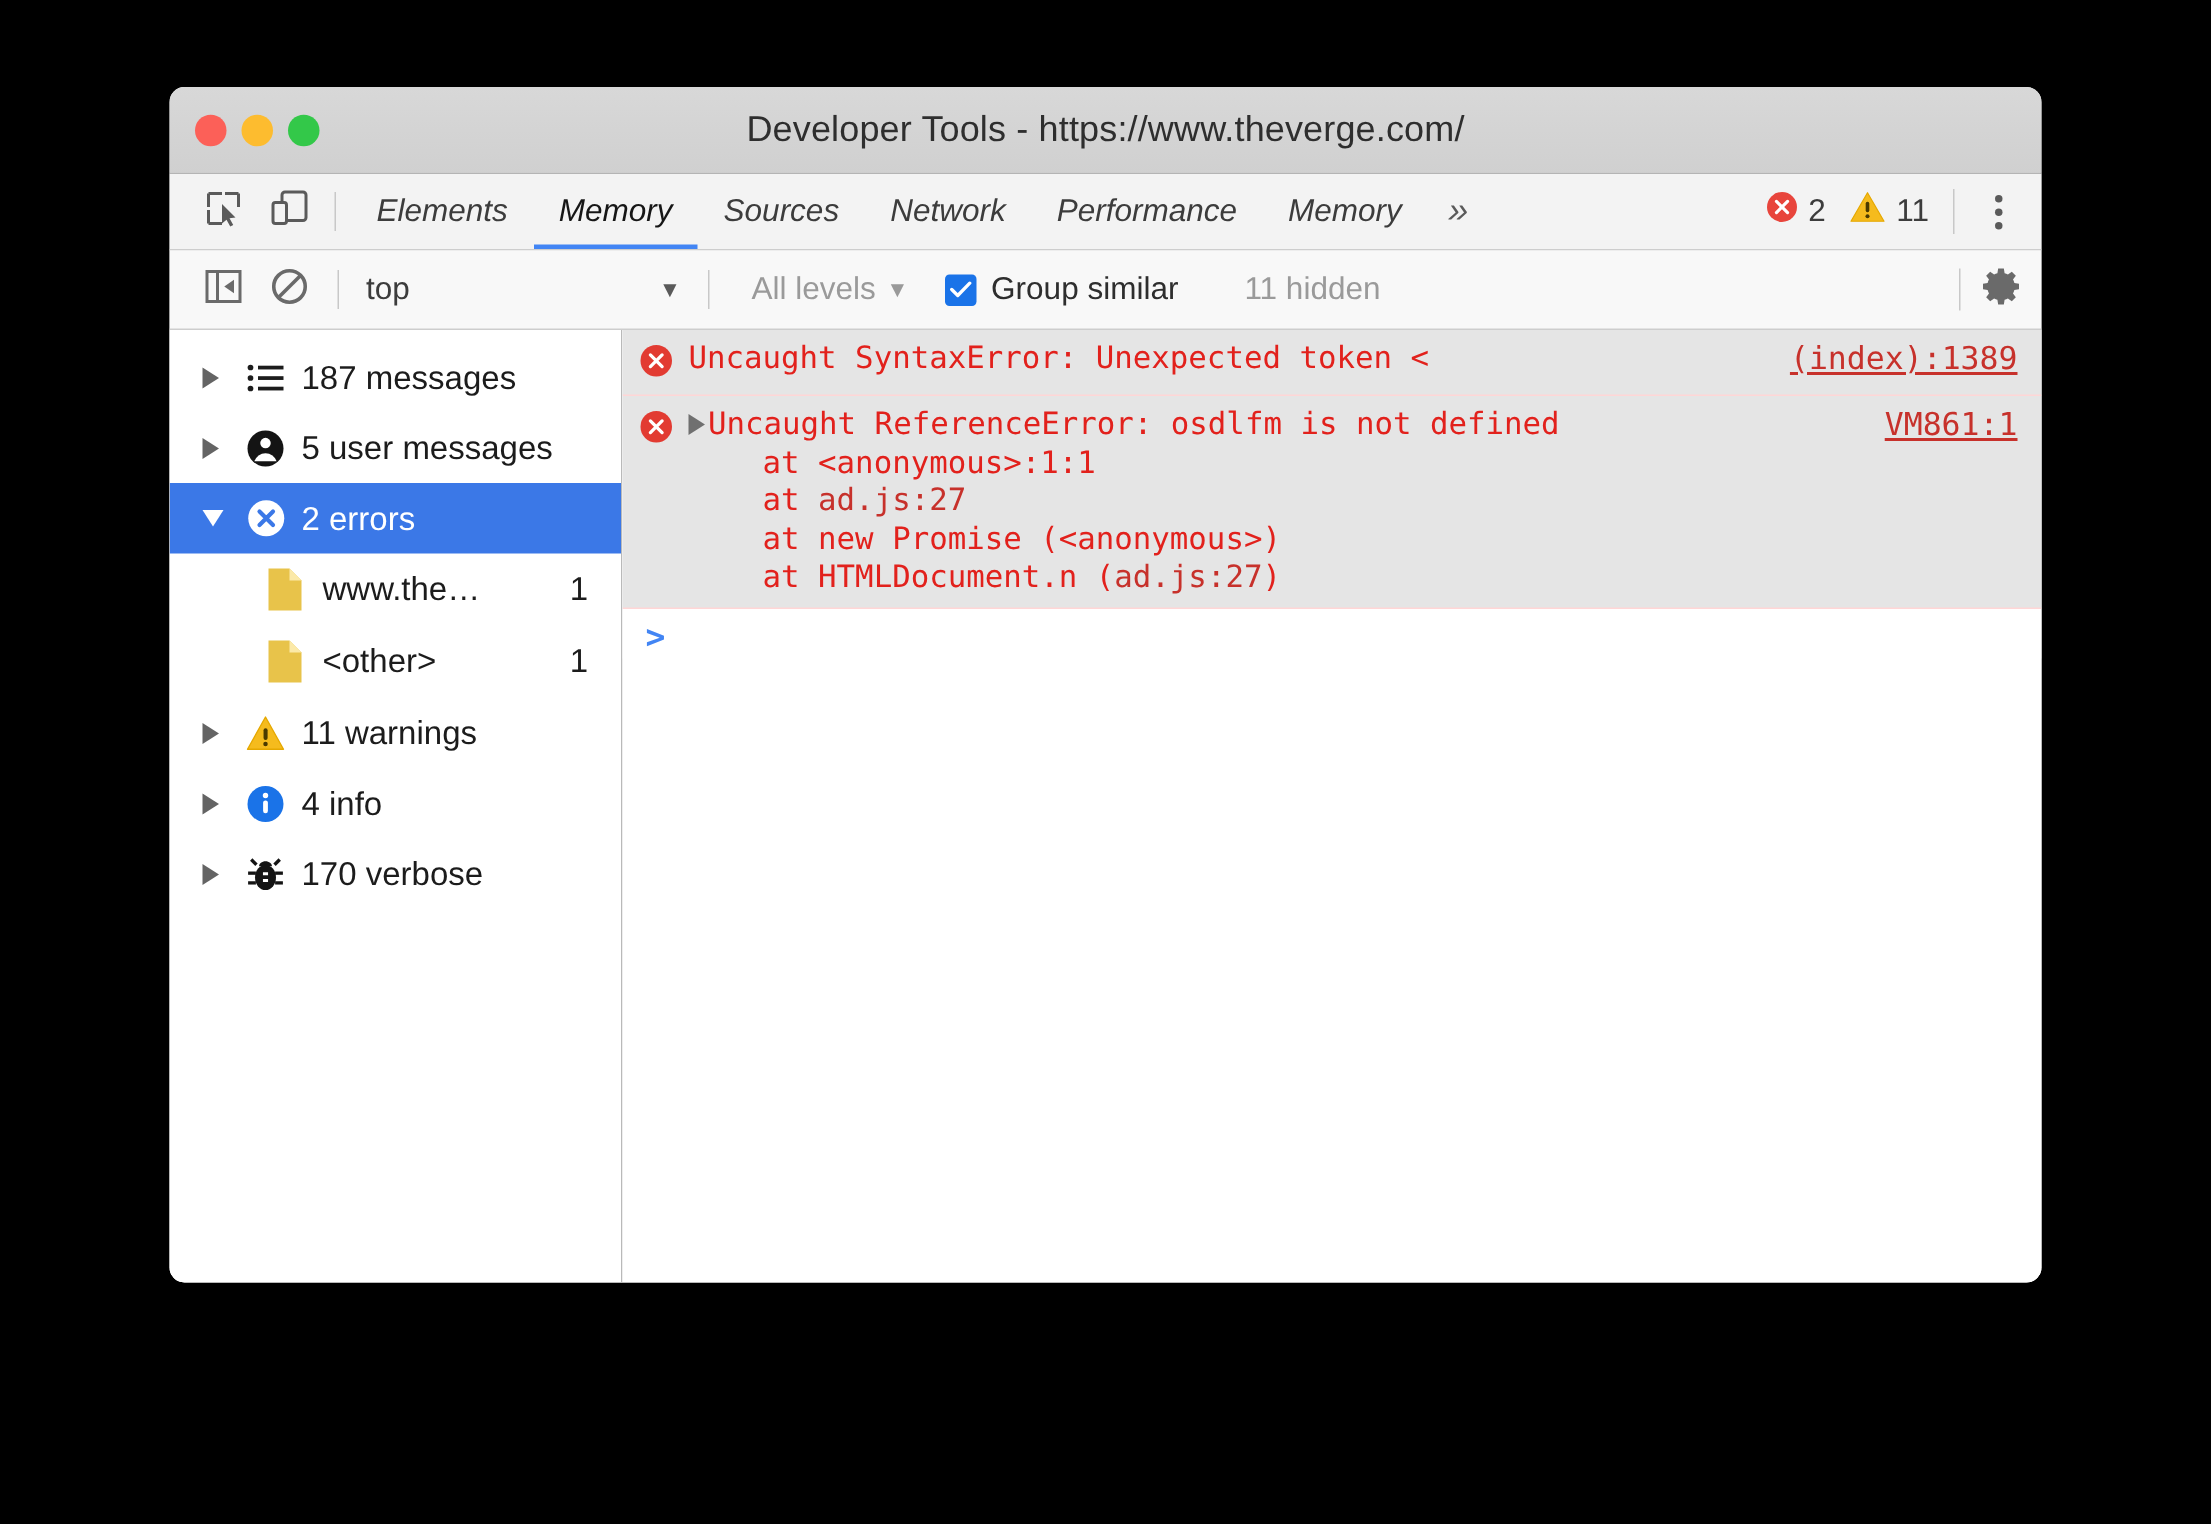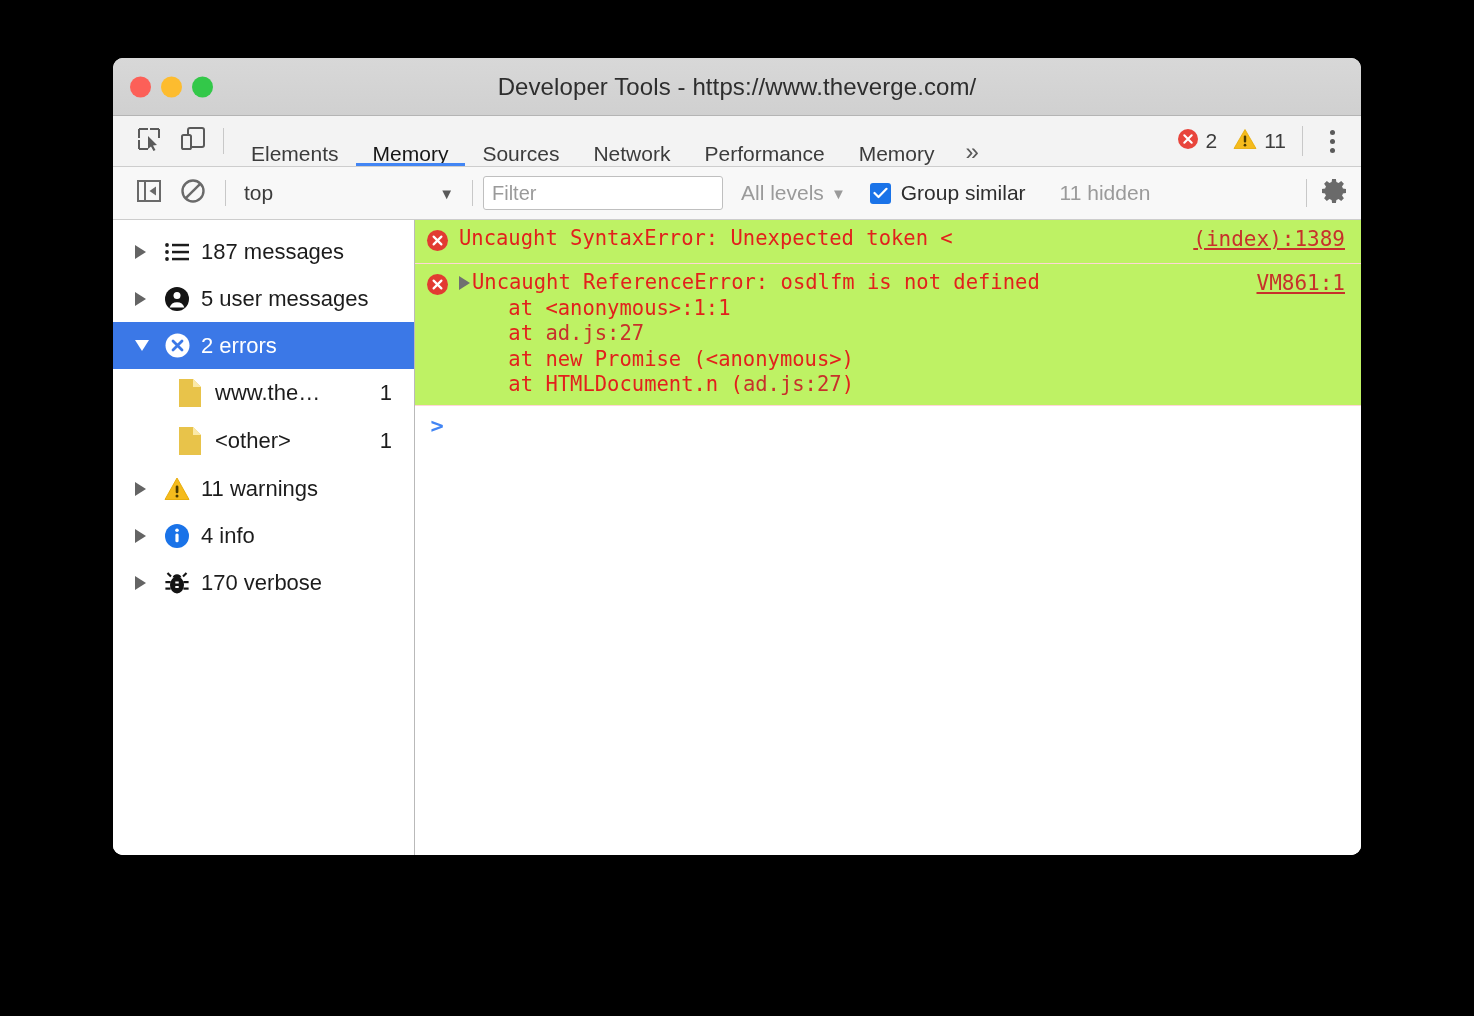--- a/index.html
+++ b/index.html
@@ -88,27 +88,28 @@
     width: 1px;
     background: #c8c8c8;
     margin: 12px 10px 12px 8px;
   }
   .tabs {
     display: flex;
     align-items: stretch;
   }
   .tab {
     display: flex;
-    align-items: flex-end;
+    align-items: center;
     padding: 0 17px;
     font-size: 21px;
     color: #3c3c3c;
     cursor: pointer;
     position: relative;
     white-space: nowrap;
+    font-style: italic;
   }
   .tab.active {
     color: #161616;
   }
   .tab.active::after {
     content: "";
     position: absolute;
     left: 0; right: 0; bottom: 0;
     height: 3px;
     background: #4285f4;
@@ -231,21 +232,21 @@
     display: flex;
     align-items: center;
     justify-content: center;
   }
   .checkbox svg { display: block; }
   #group-similar .gs-label {
     font-size: 21px;
     color: #2e2e2e;
   }
   #hidden-count {
-    margin-left: 34px;
+    margin-left: 44px;
     font-size: 21px;
     color: #9a9a9a;
   }
   .toolbar-right {
     margin-left: auto;
     display: flex;
     align-items: center;
     padding-right: 12px;
   }
   .gear-sep {
@@ -330,21 +331,21 @@
   }
 
   
   #console-pane {
     flex: 1;
     background: #ffffff;
     overflow: hidden;
     font-family: "DejaVu Sans Mono", monospace;
   }
   .msg {
-    background: #bef264;
+    background: #e5e5e5;
     border-bottom: 1px solid #ffd6d6;
     display: flex;
     align-items: flex-start;
     padding: 6px 0 7px 0;
     position: relative;
     min-height: 30px;
   }
   .msg .err-icon {
     flex: 0 0 44px;
     display: flex;
@@ -513,21 +514,20 @@
         </span>
       </div>
       <div class="tbsep2"></div>
 
       <div id="context-select">
         <span class="ctx-label">top</span>
         <span class="caret">▼</span>
       </div>
       <div class="tbsep2"></div>
 
-      <input id="filter-input" type="text" placeholder="Filter" style="">
 
       <div id="levels-select">
         <span>All levels</span>
         <span class="caret">▼</span>
       </div>
 
       <div id="group-similar">
         <span class="checkbox">
           <svg width="15" height="12" viewBox="0 0 15 12">
             <path d="M1.5 6 L5.5 10 L13.5 1.8" stroke="#ffffff" stroke-width="2.2" fill="none" stroke-linecap="round" stroke-linejoin="round"></path>

